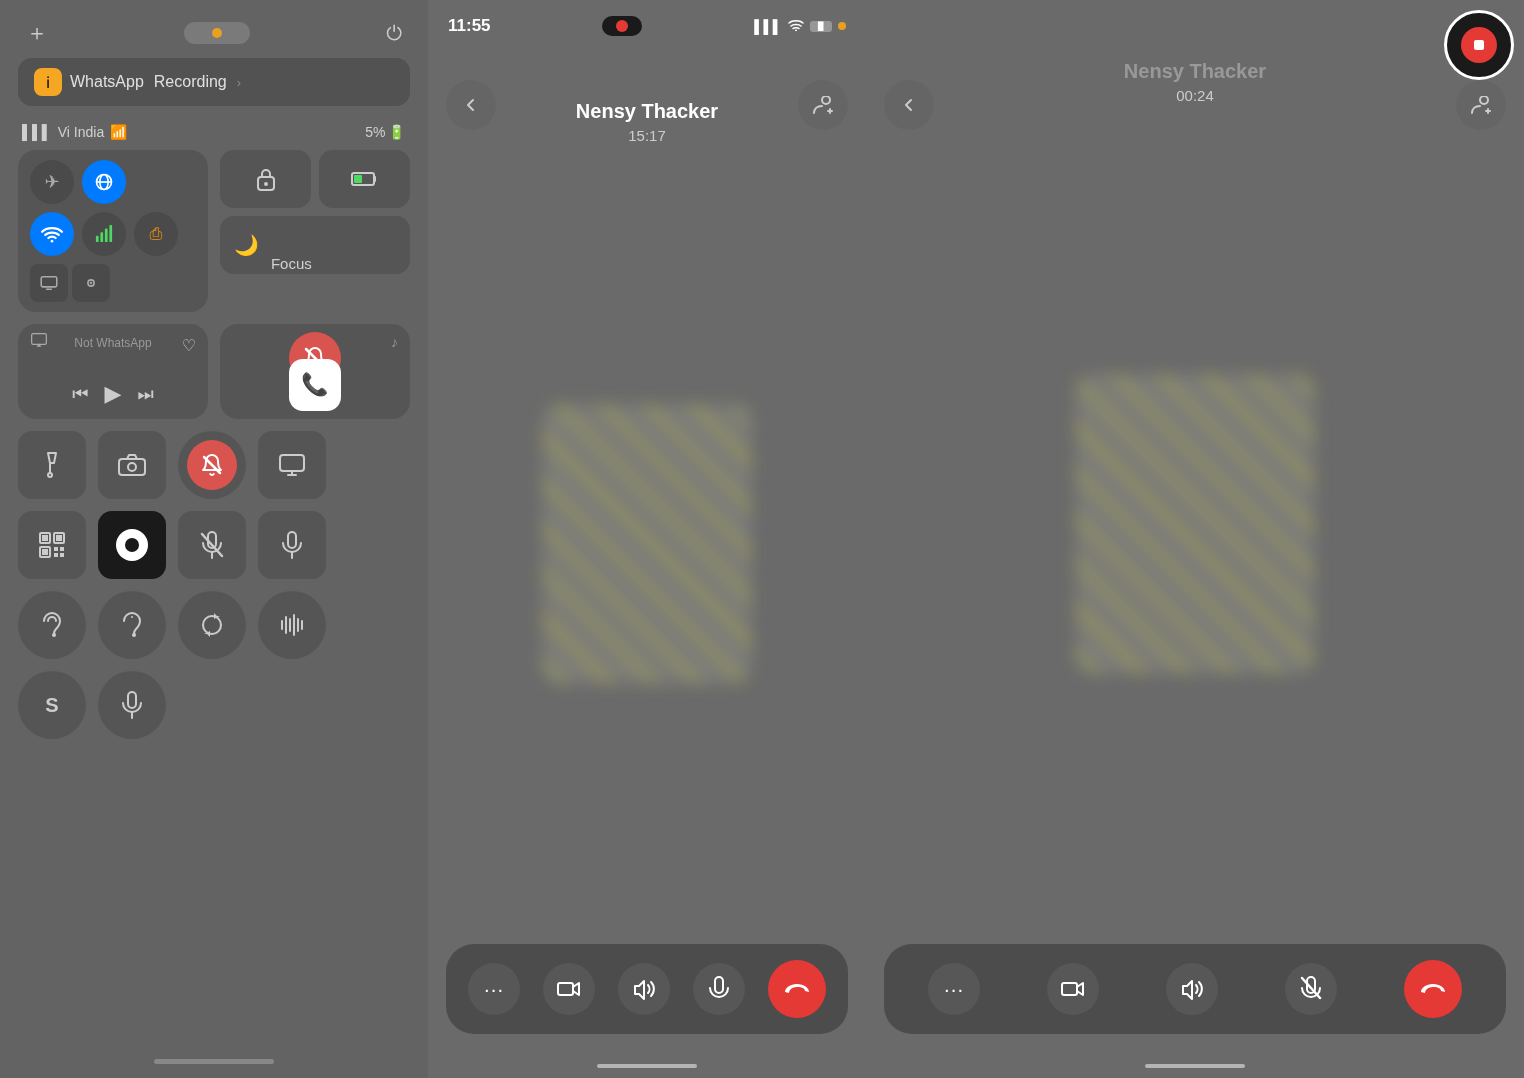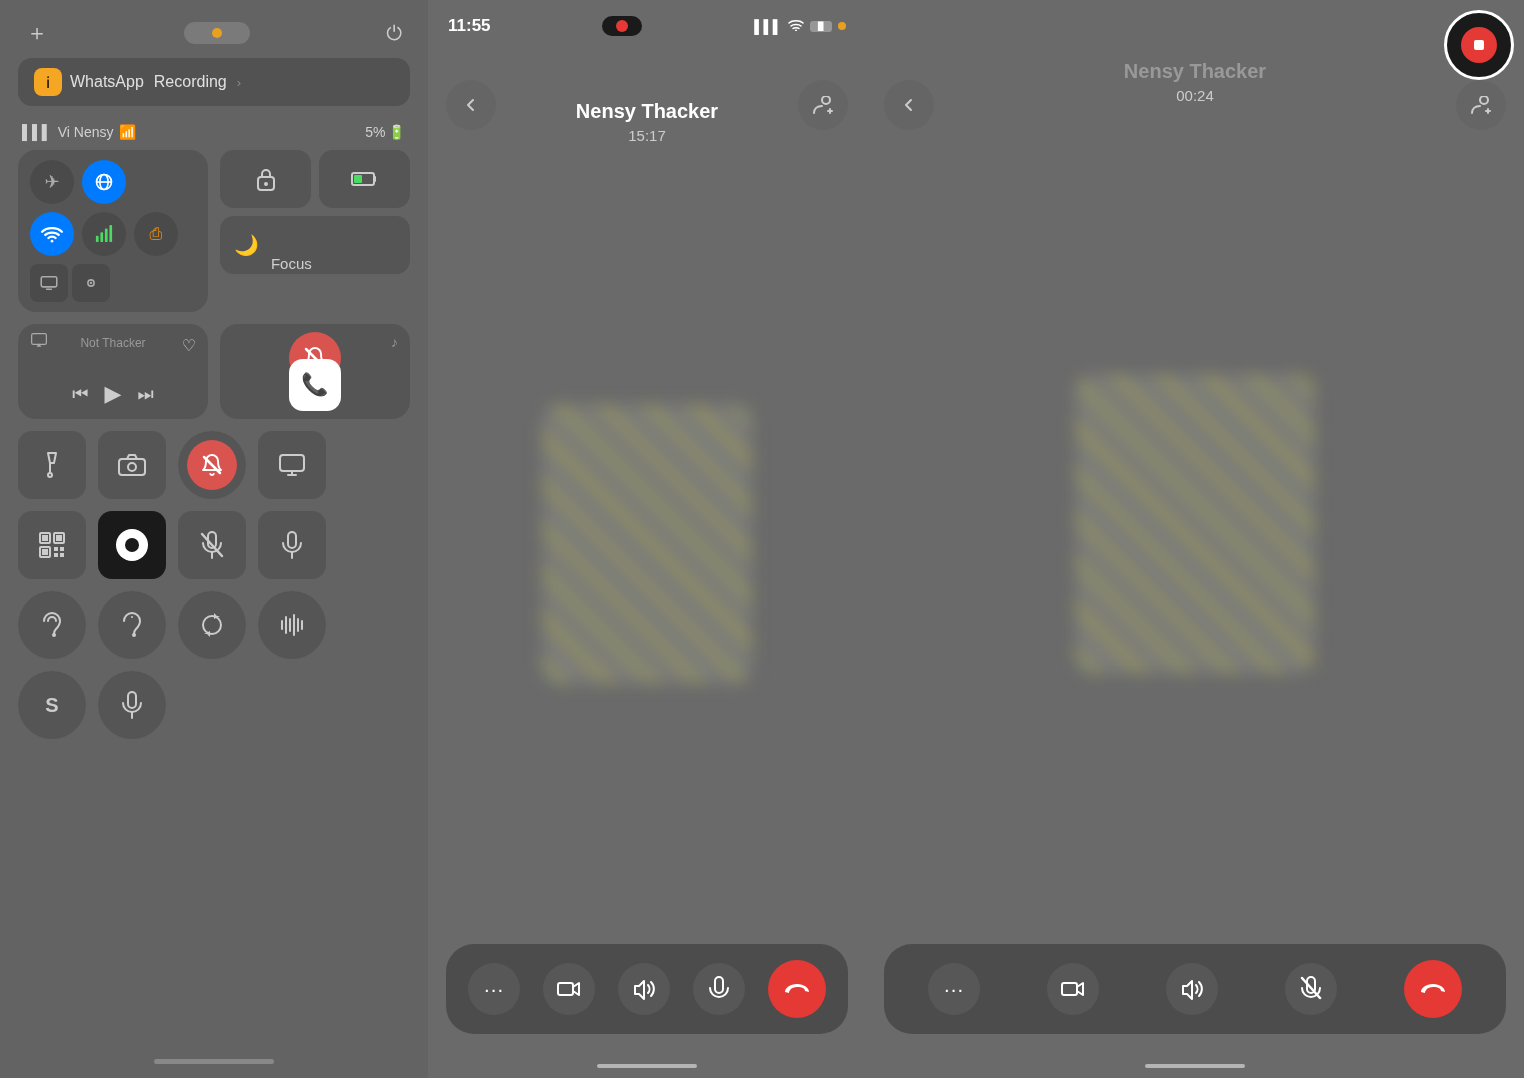--- a/index.html
+++ b/index.html
@@ -592,21 +592,21 @@
   <div class="cc-whatsapp-banner">
     <div class="whatsapp-icon-circle">ℹ</div>
     <span class="whatsapp-banner-text">WhatsApp</span>
     <span class="whatsapp-banner-text" style="margin-left:2px;">Recording</span>
     <span class="whatsapp-banner-arrow">›</span>
   </div>
 
   <div class="cc-status-bar">
     <div class="status-left">
       <span>▌▌▌</span>
-      <span>Vi Nensy</span>
+      <span>Vi India</span>
       <span>📶</span>
     </div>
     <div class="battery-indicator">
       <span>5%</span>
       <span>🔋</span>
     </div>
   </div>
 
   <div class="cc-grid">
 
@@ -680,21 +680,21 @@
       <div class="cc-focus-tile">
         <span style="font-size:20px;">🌙</span>
         <span class="focus-label">Focus</span>
       </div>
     </div>
   </div>
 
   <div class="cc-media-row">
     <div class="cc-media-tile">
       <div class="heart-icon-right">♡</div>
-      <div class="not-playing-label">Not Thacker</div>
+      <div class="not-playing-label">Not WhatsApp</div>
       <div class="cc-media-controls">
         <span>⏮</span>
         <span style="font-size:22px;">▶</span>
         <span>⏭</span>
       </div>
       <div style="position:absolute;top:8px;left:12px;">
         <svg width="18" height="18" viewBox="0 0 22 22" fill="none">
           <rect x="2" y="2" width="18" height="13" rx="2" stroke="#aaa" stroke-width="1.5"></rect>
           <path d="M8 18l3-4 3 4H8z" fill="#aaa"></path>
         </svg>

